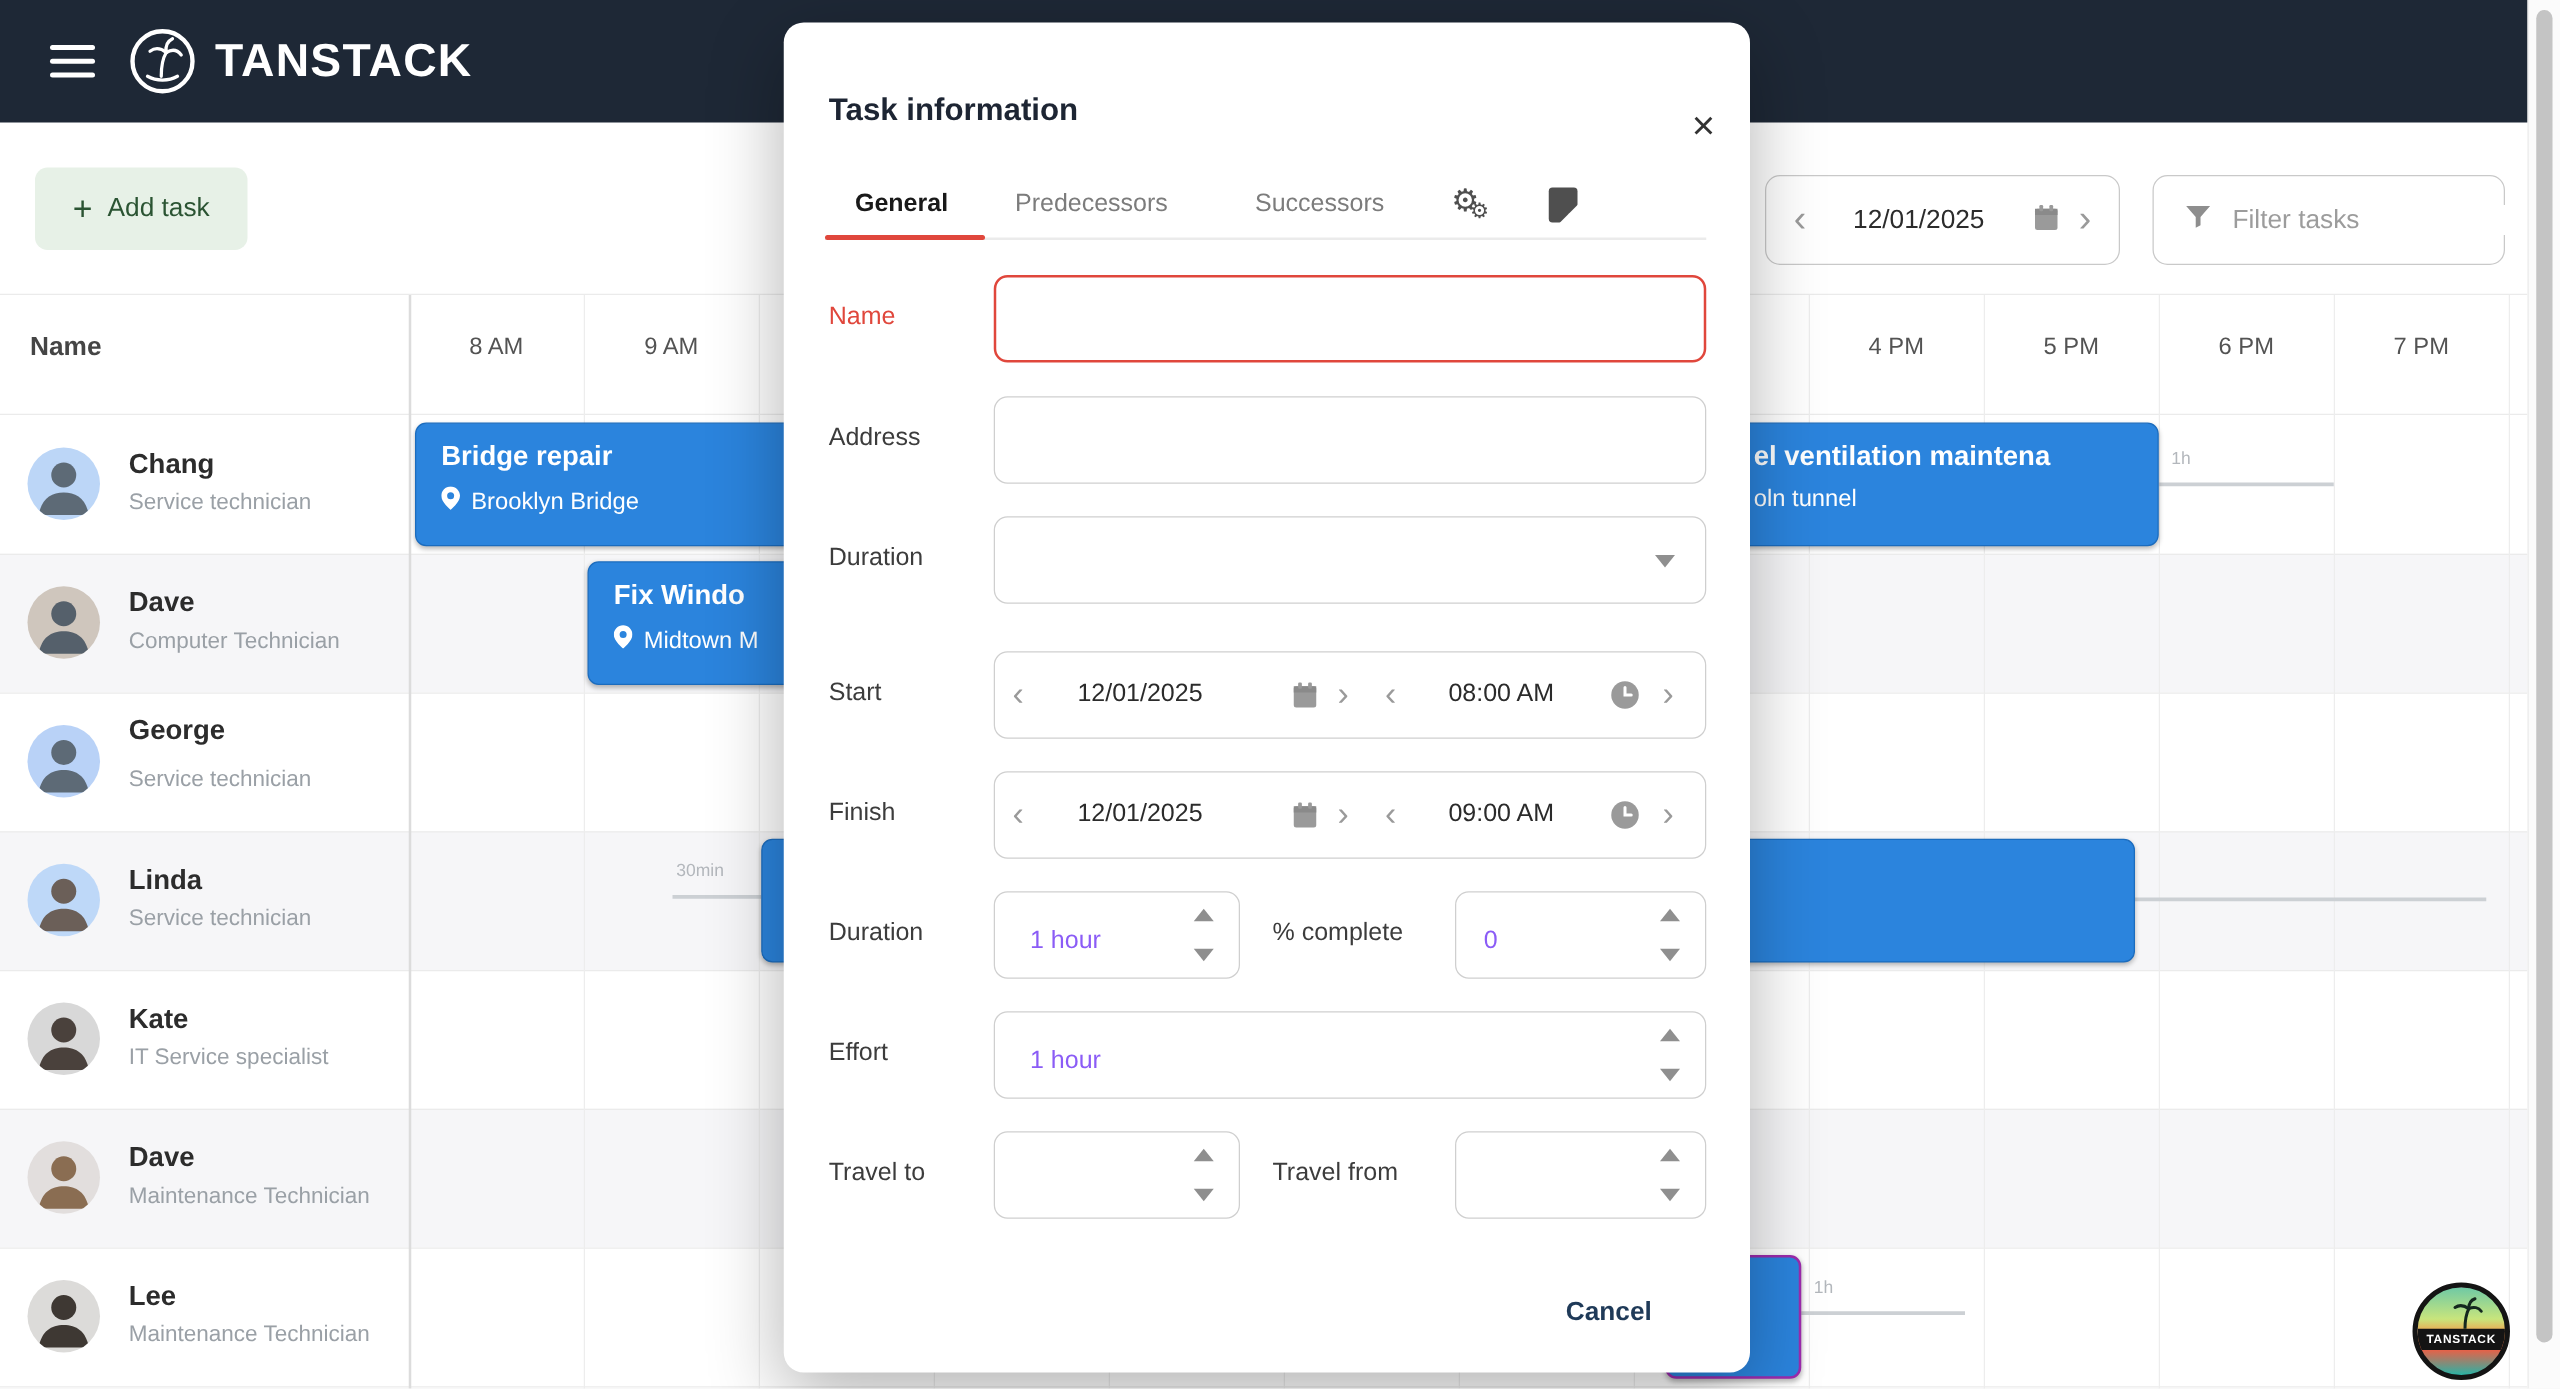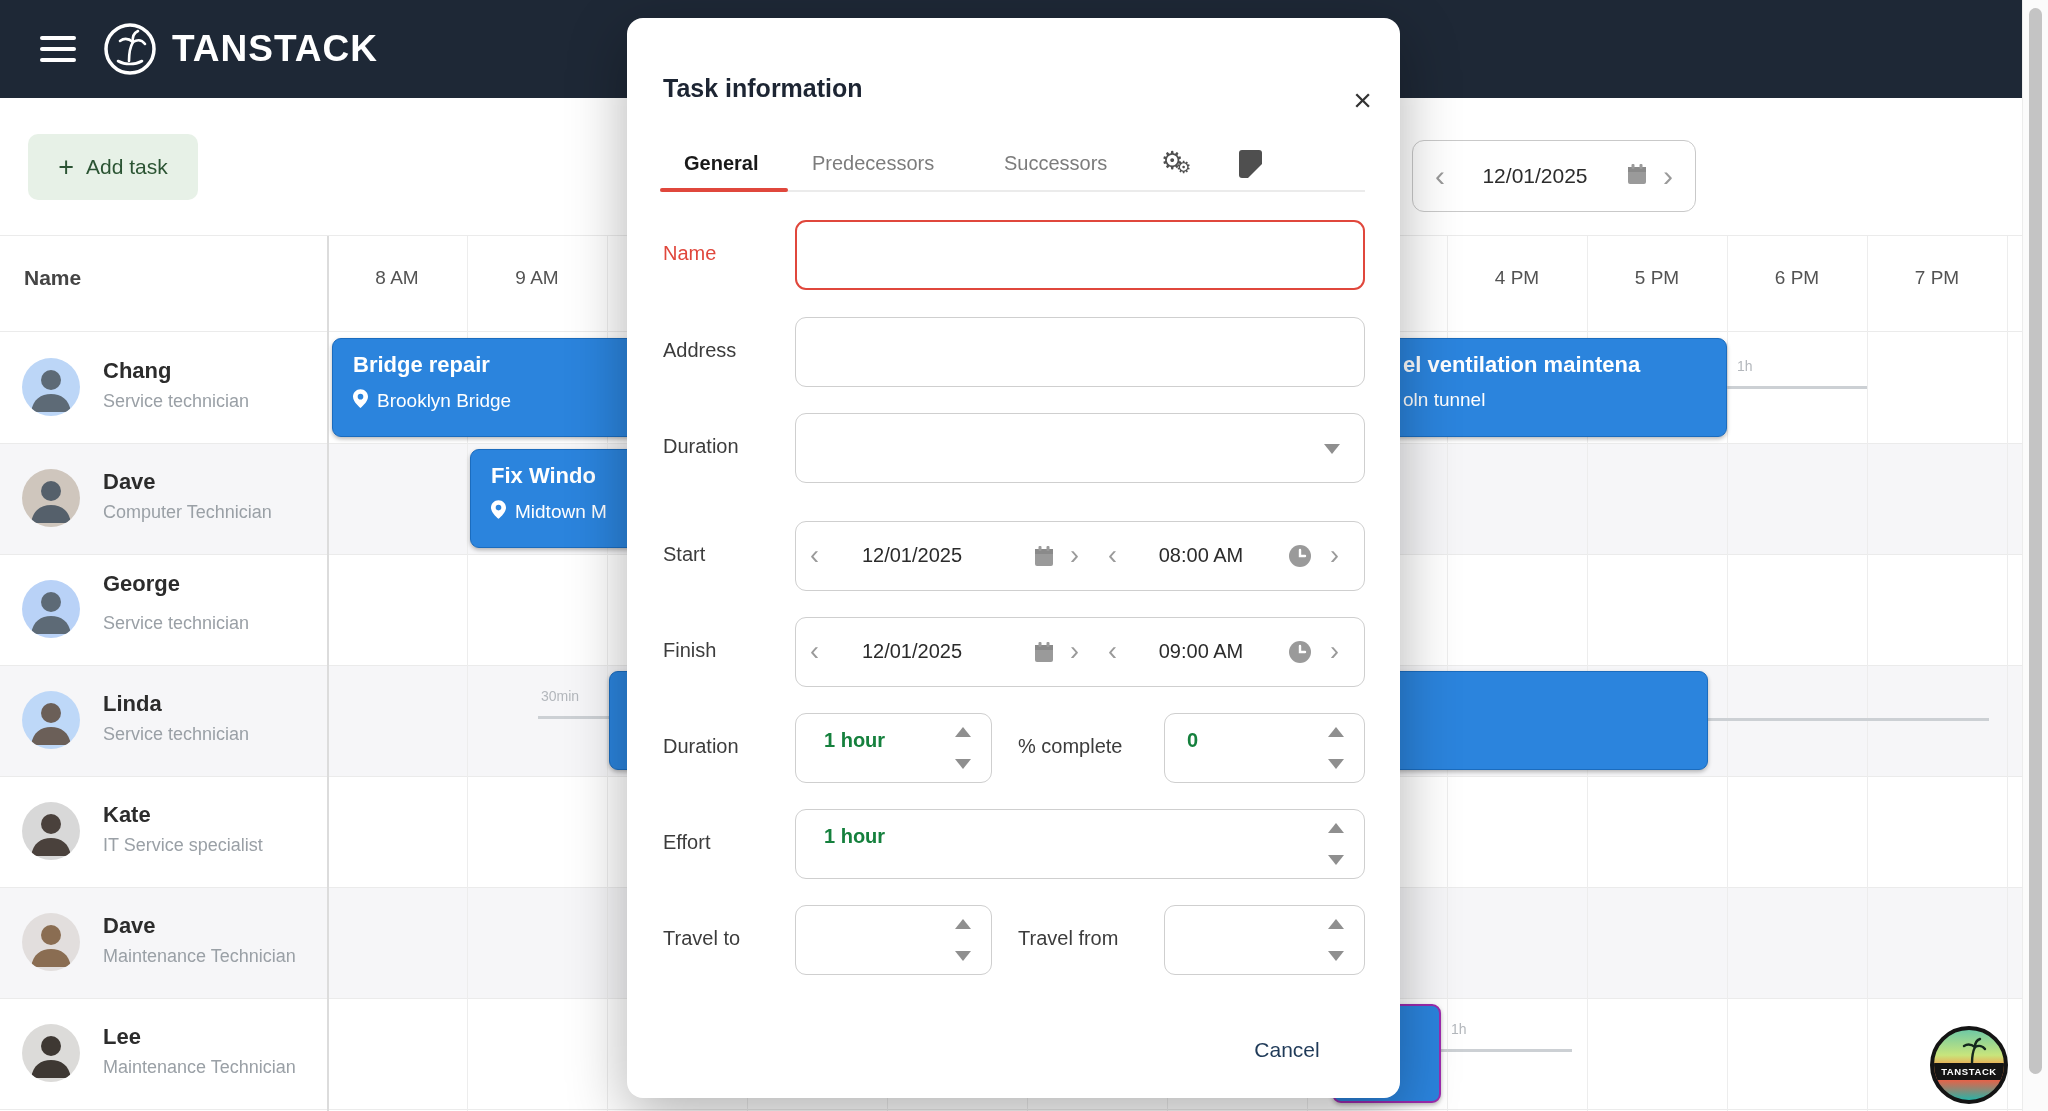--- a/index.html
+++ b/index.html
@@ -78,35 +78,35 @@
 
   .flabel { position:absolute; left:36px; font-size:20px; color:#3c3c3c; }
   .flabel.req { color:#e0473c; }
   .flabel.mid { left:391px; }
   .fbox { position:absolute; left:168px; width:570px; height:70px; border:1px solid #cfcfcf; border-radius:11px; background:#fff; }
   .fbox.invalid { border:2px solid #e0473c; }
   .fbox input { width:100%; height:100%; border:none; outline:none; background:transparent; border-radius:11px;
     padding:0 26px; font-size:20px; color:#2e2e2e; font-family:inherit; }
   .fbox.small { width:197px; }
   .fbox.small2 { left:537px; width:201px; }
-  .fval { position:absolute; left:28px; top:15px; font-size:20px; color:#15803d;font-weight:bold; }
+  .fval { position:absolute; left:28px; top:27px; font-size:20px; color:#8b5cf6; }
   .caret-dn { position:absolute; right:24px; top:30px; width:0; height:0; border-left:8px solid transparent;
     border-right:8px solid transparent; border-top:10px solid #8f8f8f; cursor:pointer; }
   .spin { position:absolute; right:16px; top:0; width:20px; height:100%; }
   .spin .up, .spin .dn { position:absolute; left:0; width:0; height:0; border-left:8px solid transparent;
     border-right:8px solid transparent; cursor:pointer; }
   .spin .up { top:13px; border-bottom:10px solid #8f8f8f; }
   .spin .dn { bottom:13px; border-top:10px solid #8f8f8f; }
   .seg { position:absolute; font-size:20px; color:#2b2b2b; top:22px; text-align:center; }
   .seg-chev { position:absolute; top:17px; font-size:27px; color:#9a9a9a; line-height:1.2; cursor:pointer; user-select:none; }
   .cal-ic, .clk-ic { position:absolute; top:22px; cursor:pointer; }
   .btn-save { position:absolute; left:418px; top:1000px; width:144px; height:64px; background:#2a7fd4; color:#fff;
     border:none; border-radius:10px; font-size:21px; font-weight:600; cursor:pointer; font-family:inherit; }
   .btn-cancel { position:absolute; left:592px; top:1000px; width:136px; height:64px; background:transparent; color:#1f3a58;
-    border:none; font-size:21px; font-weight:400; cursor:pointer; font-family:inherit; }
+    border:none; font-size:21px; font-weight:700; cursor:pointer; font-family:inherit; }
 </style>
 </head>
 <body>
 
 <div class="screen">
 
   <div class="stripe" style="top:443px"></div>
   <div class="stripe" style="top:665px"></div>
   <div class="stripe" style="top:887px"></div>
 
@@ -272,20 +272,27 @@
     <span class="dateval">12/01/2025</span>
     <span>
       <svg width="24" height="24" viewBox="0 0 24 24">
           <rect x="3" y="5" width="18" height="17" rx="2" fill="#9a9a9a"></rect>
           <rect x="3" y="5" width="18" height="5" fill="#8a8a8a"></rect>
           <rect x="6.5" y="2" width="3" height="5" rx="1" fill="#9a9a9a"></rect>
           <rect x="14.5" y="2" width="3" height="5" rx="1" fill="#9a9a9a"></rect>
         </svg></span>
     <span class="chev">›</span>
   </div>
+  <div class="filter-box">
+    <span>
+      <svg width="23" height="23" viewBox="0 0 24 24">
+          <path d="M2 3h20l-8 9v7l-4 2v-9z" fill="#8e8e8e"></path>
+        </svg></span>
+    <input type="text" placeholder="Filter tasks" style="">
+  </div>
 
   <div class="sb-track">
     <div class="sb-thumb"></div>
   </div>
 
   <div class="badge">
     <svg class="palm" width="30" height="26" viewBox="0 0 30 26">
       <g stroke="#14281e" stroke-width="2.4" fill="none" stroke-linecap="round">
         <path d="M14 26c0-8 1-12 3-16"></path>
           <path d="M17 10c-4-3-8-3-11-1"></path>

